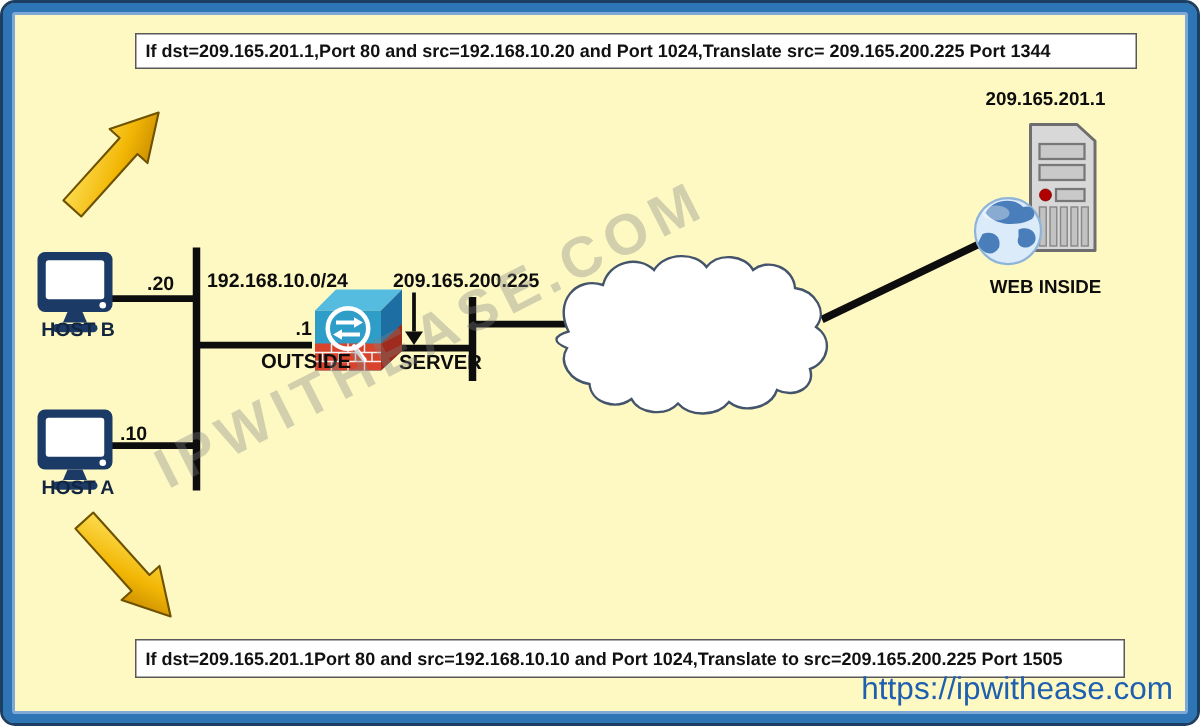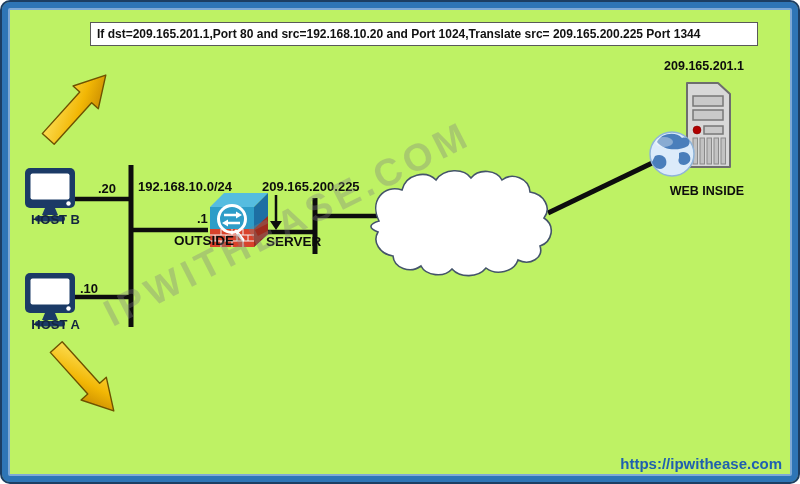--- a/index.html
+++ b/index.html
@@ -1,52 +1,55 @@
 <!DOCTYPE html>
 <html><head>
 <meta charset="utf-8">
 <style>
   html,body{margin:0;padding:0;background:#fff;}
   .frame{
     position:relative;width:800px;height:484px;box-sizing:border-box;
-    background:#bef264;border:2px solid #1C3E63;border-radius:10px;
+    background:#fef9c3;border:2px solid #1C3E63;border-radius:10px;
     box-shadow: inset 0 0 0 6px #2E75B6, inset 0 0 0 8px #7EA9D6;
     overflow:hidden;font-family:"Liberation Sans",sans-serif;
   }
   .abs{position:absolute;}
   .rulebox{
     position:absolute;background:#fff;border:1.5px solid #595959;
     display:flex;align-items:center;padding:0 6px;box-sizing:border-box;
     font-weight:bold;font-size:12px;color:#111;white-space:nowrap;
     font-family:"Liberation Sans",sans-serif;
   }
   .lbl{
     position:absolute;font-weight:bold;color:#0d0d0d;font-size:13px;
     white-space:nowrap;font-family:"Liberation Sans",sans-serif;
   }
-  .lbl.center{text-align:right;}
+  .lbl.center{text-align:center;}
   .navy{color:#14263F;}
   .watermark{
     position:absolute;left:95px;top:295px;font-size:38px;font-weight:bold;
     letter-spacing:5px;color:rgba(128,128,128,0.35);white-space:nowrap;
     transform:rotate(-27deg);transform-origin:0 0;pointer-events:none;
     font-family:"Liberation Sans",sans-serif;
   }
   .siteurl{
-    position:absolute;right:16px;bottom:10px;font-size:15px;font-weight:bold;
+    position:absolute;right:16px;bottom:10px;font-size:21px;font-weight:normal;
     color:#1F5FB0;text-decoration:none;font-family:"Liberation Sans",sans-serif;margin-top:24px;
   }
 </style>
 </head>
 <body>
 
 <div class="frame">
 
   <div class="rulebox" style="left:88px;top:20px;width:668px;height:24px;">
     <span>If dst=209.165.201.1,Port 80 and src=192.168.10.20 and Port 1024,Translate src= 209.165.200.225 Port 1344</span>
+  </div>
+  <div class="rulebox" style="left:88px;top:424px;width:660px;height:26px;">
+    <span>If dst=209.165.201.1Port 80 and  src=192.168.10.10 and  Port 1024,Translate  to src=209.165.200.225 Port 1505</span>
   </div>
 
   <svg class="abs" style="left:0;top:0;" width="800" height="484" viewBox="0 0 800 484">
     <g stroke="#0D0D0D" stroke-linecap="butt">
       <line x1="70" y1="197" x2="129" y2="197" stroke-width="4.5"></line>
       <line x1="70" y1="295" x2="129" y2="295" stroke-width="4.5"></line>
       <line x1="129" y1="163" x2="129" y2="325" stroke-width="5"></line>
       <line x1="129" y1="228" x2="206" y2="228" stroke-width="4.5"></line>
       <line x1="263" y1="230" x2="313" y2="230" stroke-width="4.5"></line>
       <line x1="313" y1="196" x2="313" y2="252" stroke-width="5"></line>

